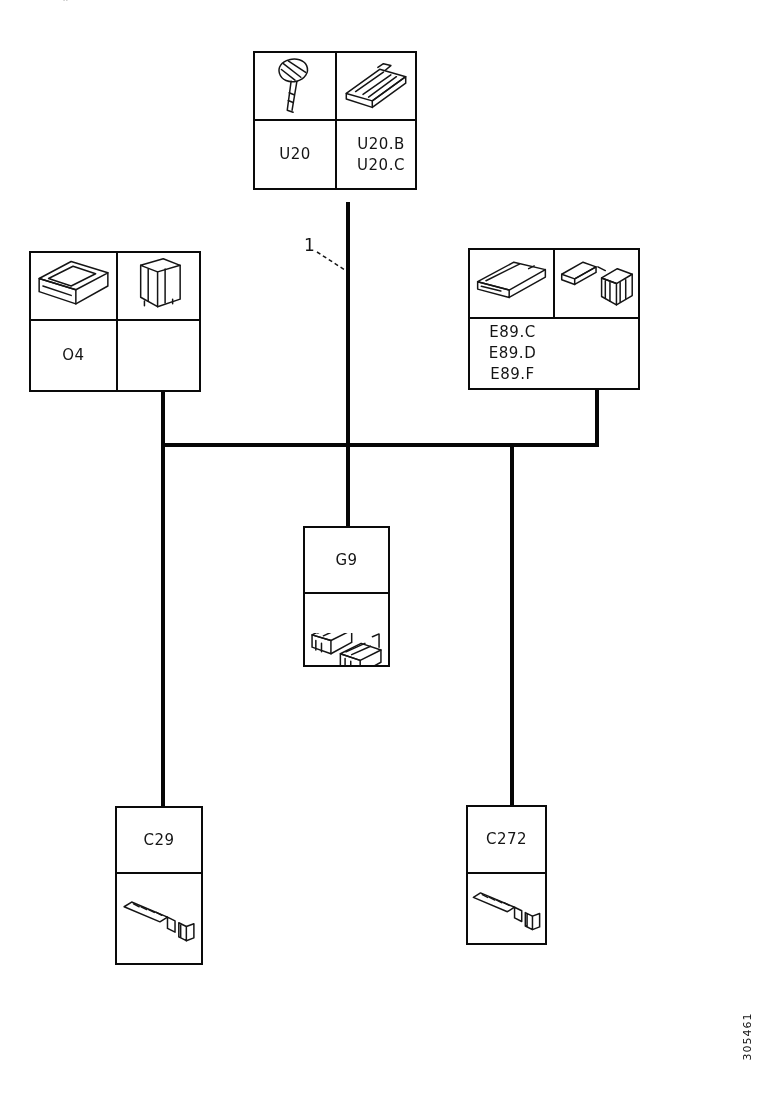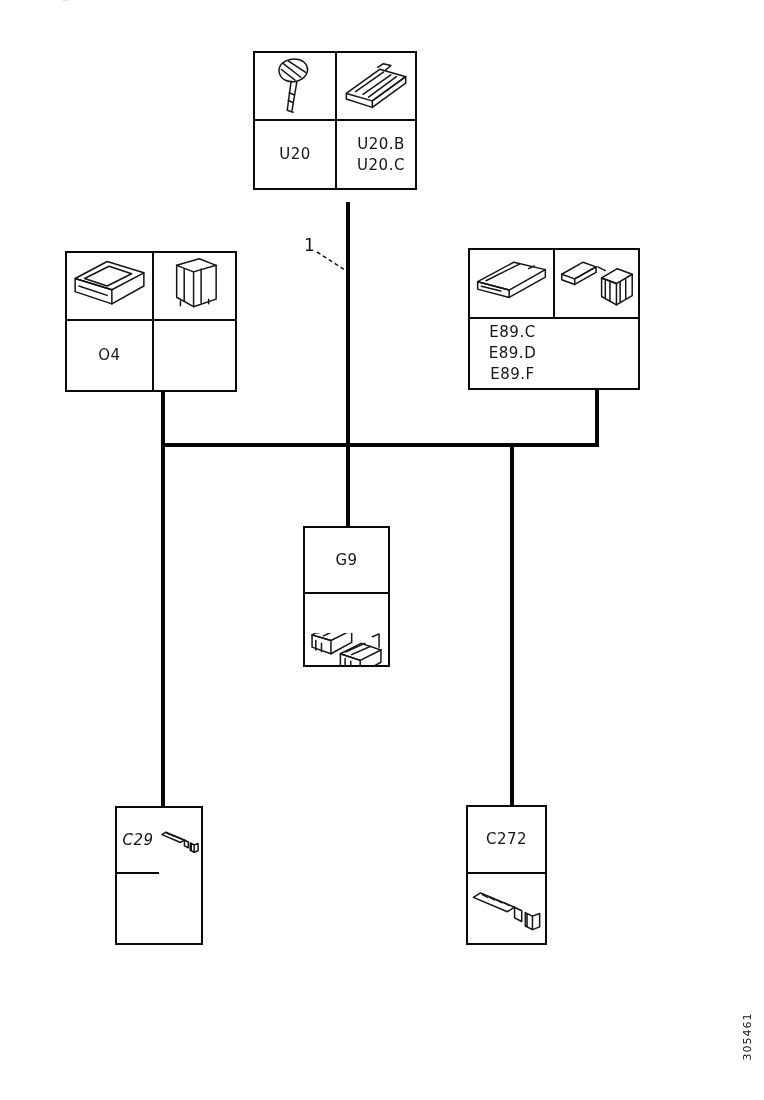--- a/index.html
+++ b/index.html
@@ -65,21 +65,21 @@
         <path class="sk" d="M44,14 L50,10 L58,12 L52,17"></path>
       </svg>
     </div>
     <div class="cell lbl div-r">U20</div>
     <div class="cell lbl" style="flex-direction:column;padding-left:10px;">
       <span>U20.B</span>
       <span>U20.C</span>
     </div>
   </div>
 
-  <div class="comp" style="left:29px;top:251px;width:172px;height:141px;grid-template-columns:87px 1fr;grid-template-rows:68px 1fr;margin-left:36px;">
+  <div class="comp" style="left:29px;top:251px;width:172px;height:141px;grid-template-columns:87px 1fr;grid-template-rows:68px 1fr;">
     <div class="cell pic div-r div-b">
       <svg width="83" height="64" viewBox="0 0 85 68">
         <path class="sk" d="M6,26 L40,8 L79,20 L45,38 Z"></path>
         <path class="sk" d="M6,26 L6,40 L45,53 L45,38 Z"></path>
         <path class="sk" d="M45,53 L79,34 L79,20"></path>
         <path class="sk" d="M16,26 L42,13 L66,21 L40,34 Z"></path>
         <path class="sk" d="M10,34 L40,44"></path>
       </svg>
     </div>
     <div class="cell pic div-b">
@@ -132,21 +132,21 @@
         <path class="sk" d="M12,18 L32,9 M18,21 L38,12 M10,26 L10,36 M16,29 L16,38"></path>
         <path class="sk" d="M36,40 L58,29 L79,36 L57,47 Z"></path>
         <path class="sk" d="M36,40 L36,53 L57,61 L57,47 Z"></path>
         <path class="sk" d="M57,61 L79,49 L79,36"></path>
         <path class="sk" d="M42,38 L62,29 M48,41 L68,32 M41,45 L41,56 M47,48 L47,58"></path>
         <path class="sk" d="M70,22 L77,19 L77,33"></path>
       </svg>
     </div>
   </div>
 
-  <div class="comp" style="left:115px;top:806px;width:88px;height:139px;grid-template-columns:1fr 1fr;grid-template-rows:66px 1fr;font-style:italic;">
+  <div class="comp" style="left:115px;top:806px;width:88px;height:159px;grid-template-columns:1fr;grid-template-rows:66px 1fr;">
     <div class="cell lbl div-b">C29</div>
     <div class="cell pic">
       <svg width="82" height="66" viewBox="0 0 86 70">
         <path class="sk" d="M6,22 L14,17 L52,33 L44,38 Z"></path>
         <path class="sk" d="M16,19 L22,22 M24,22 L30,25 M32,25 L38,28 M40,28 L46,31"></path>
         <path class="sk" d="M52,33 L60,37 L60,49 L52,45 Z"></path>
         <path class="sk" d="M64,39 L72,43 L72,58 L64,54 Z M66,41 L66,55"></path>
         <path class="sk" d="M72,43 L80,40 L80,55 L72,58"></path>
       </svg>
     </div>

